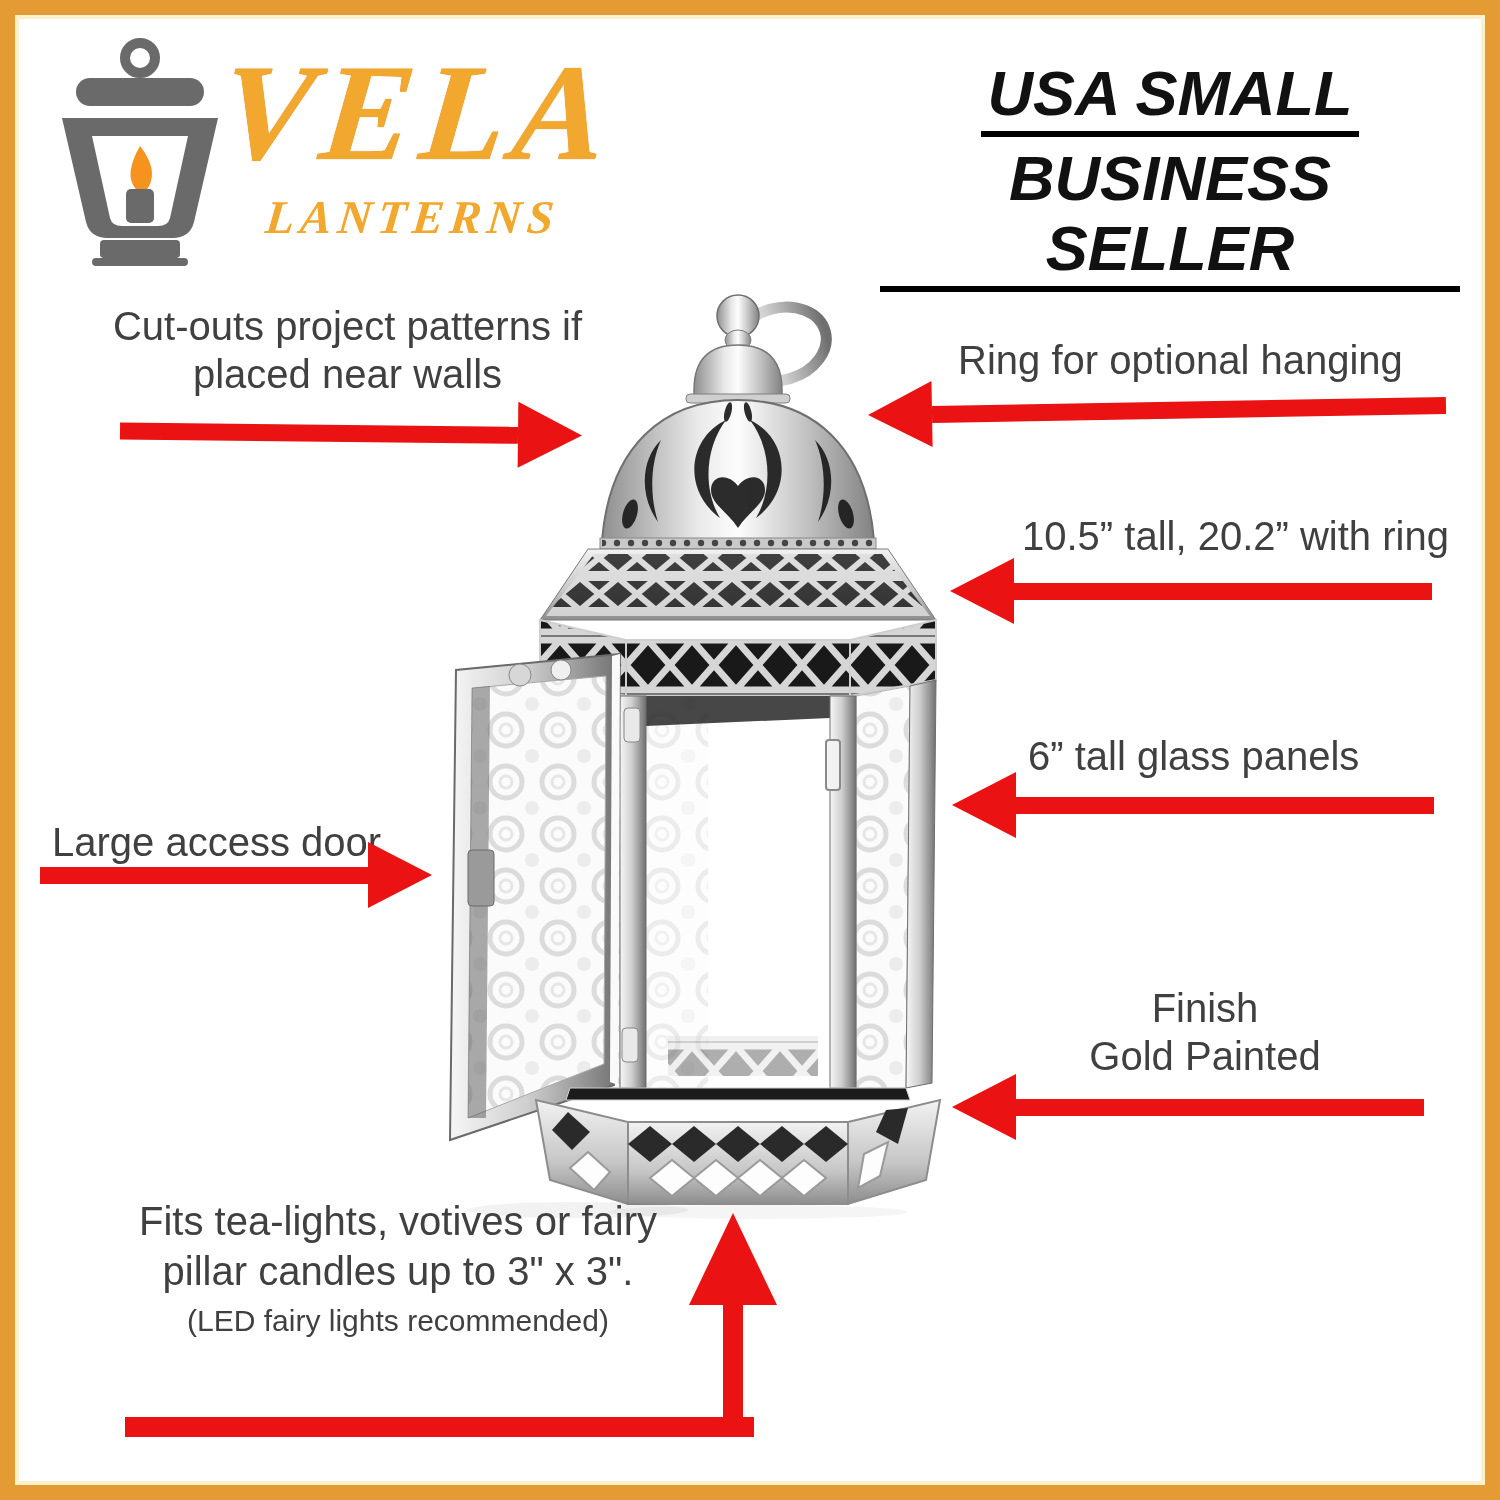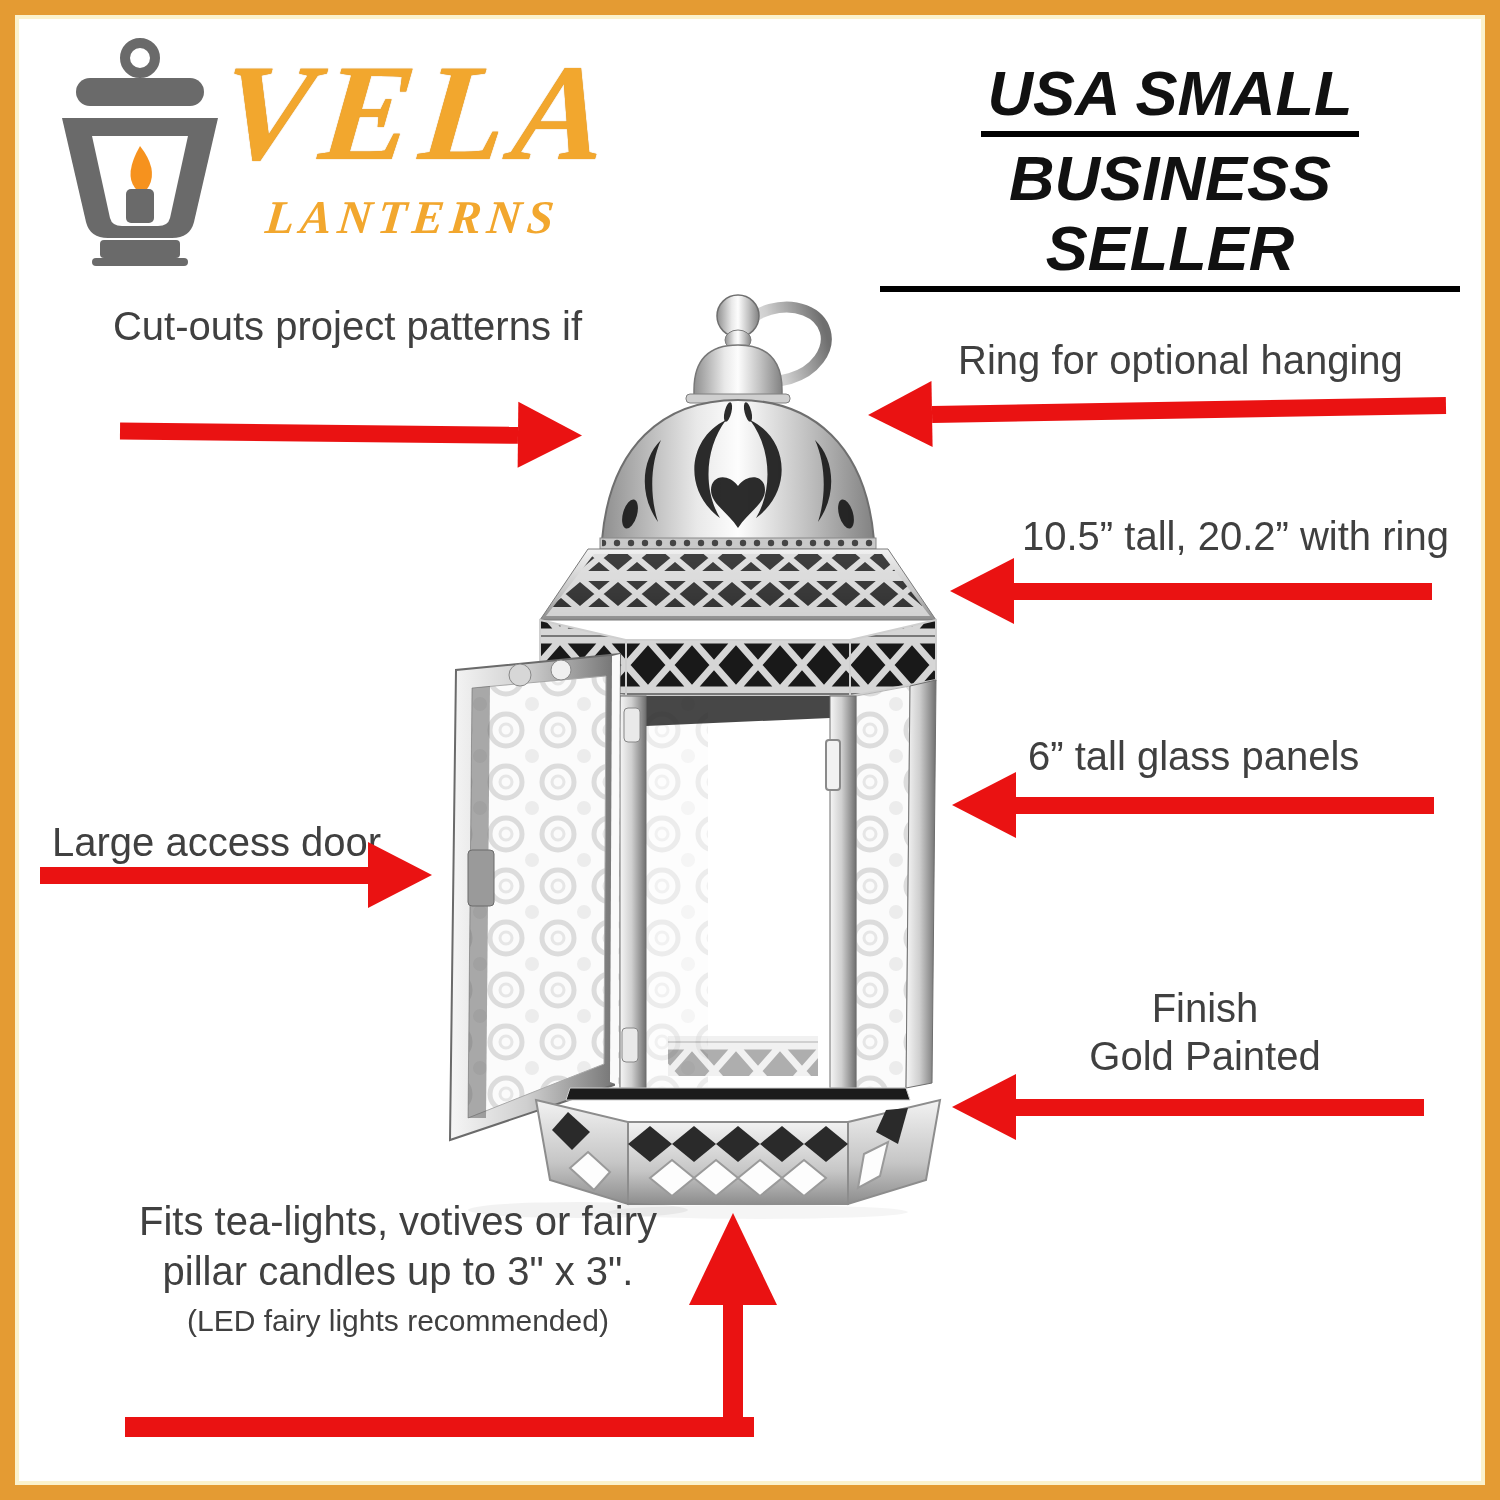--- a/index.html
+++ b/index.html
@@ -196,20 +196,21 @@
           <polygon points="436,866 460,854 452,888 430,900"></polygon>
         </g>
       </g>
       <ellipse cx="150" cy="922" rx="110" ry="8" fill="#000" opacity="0.05"></ellipse>
       <ellipse cx="330" cy="924" rx="150" ry="7" fill="#000" opacity="0.04"></ellipse>
     </g>
   </svg>
 
   <div class="lbl center" style="left:90px;top:302px;width:515px">
     <div>Cut-outs project patterns if</div>
+    <div>placed near walls</div>
   </div>
   <div class="arr" style="left:120px;top:400px;width:462px;transform:rotate(0.6deg)">
     <div class="bar"></div>
       <div class="headR"></div>
   </div>
 
   <div class="lbl nowrap" style="left:958px;top:336px">Ring for optional hanging</div>
   <div class="arr" style="left:868px;top:377px;width:578px;transform:rotate(-1deg)">
     <div class="headL"></div>
       <div class="bar"></div>

